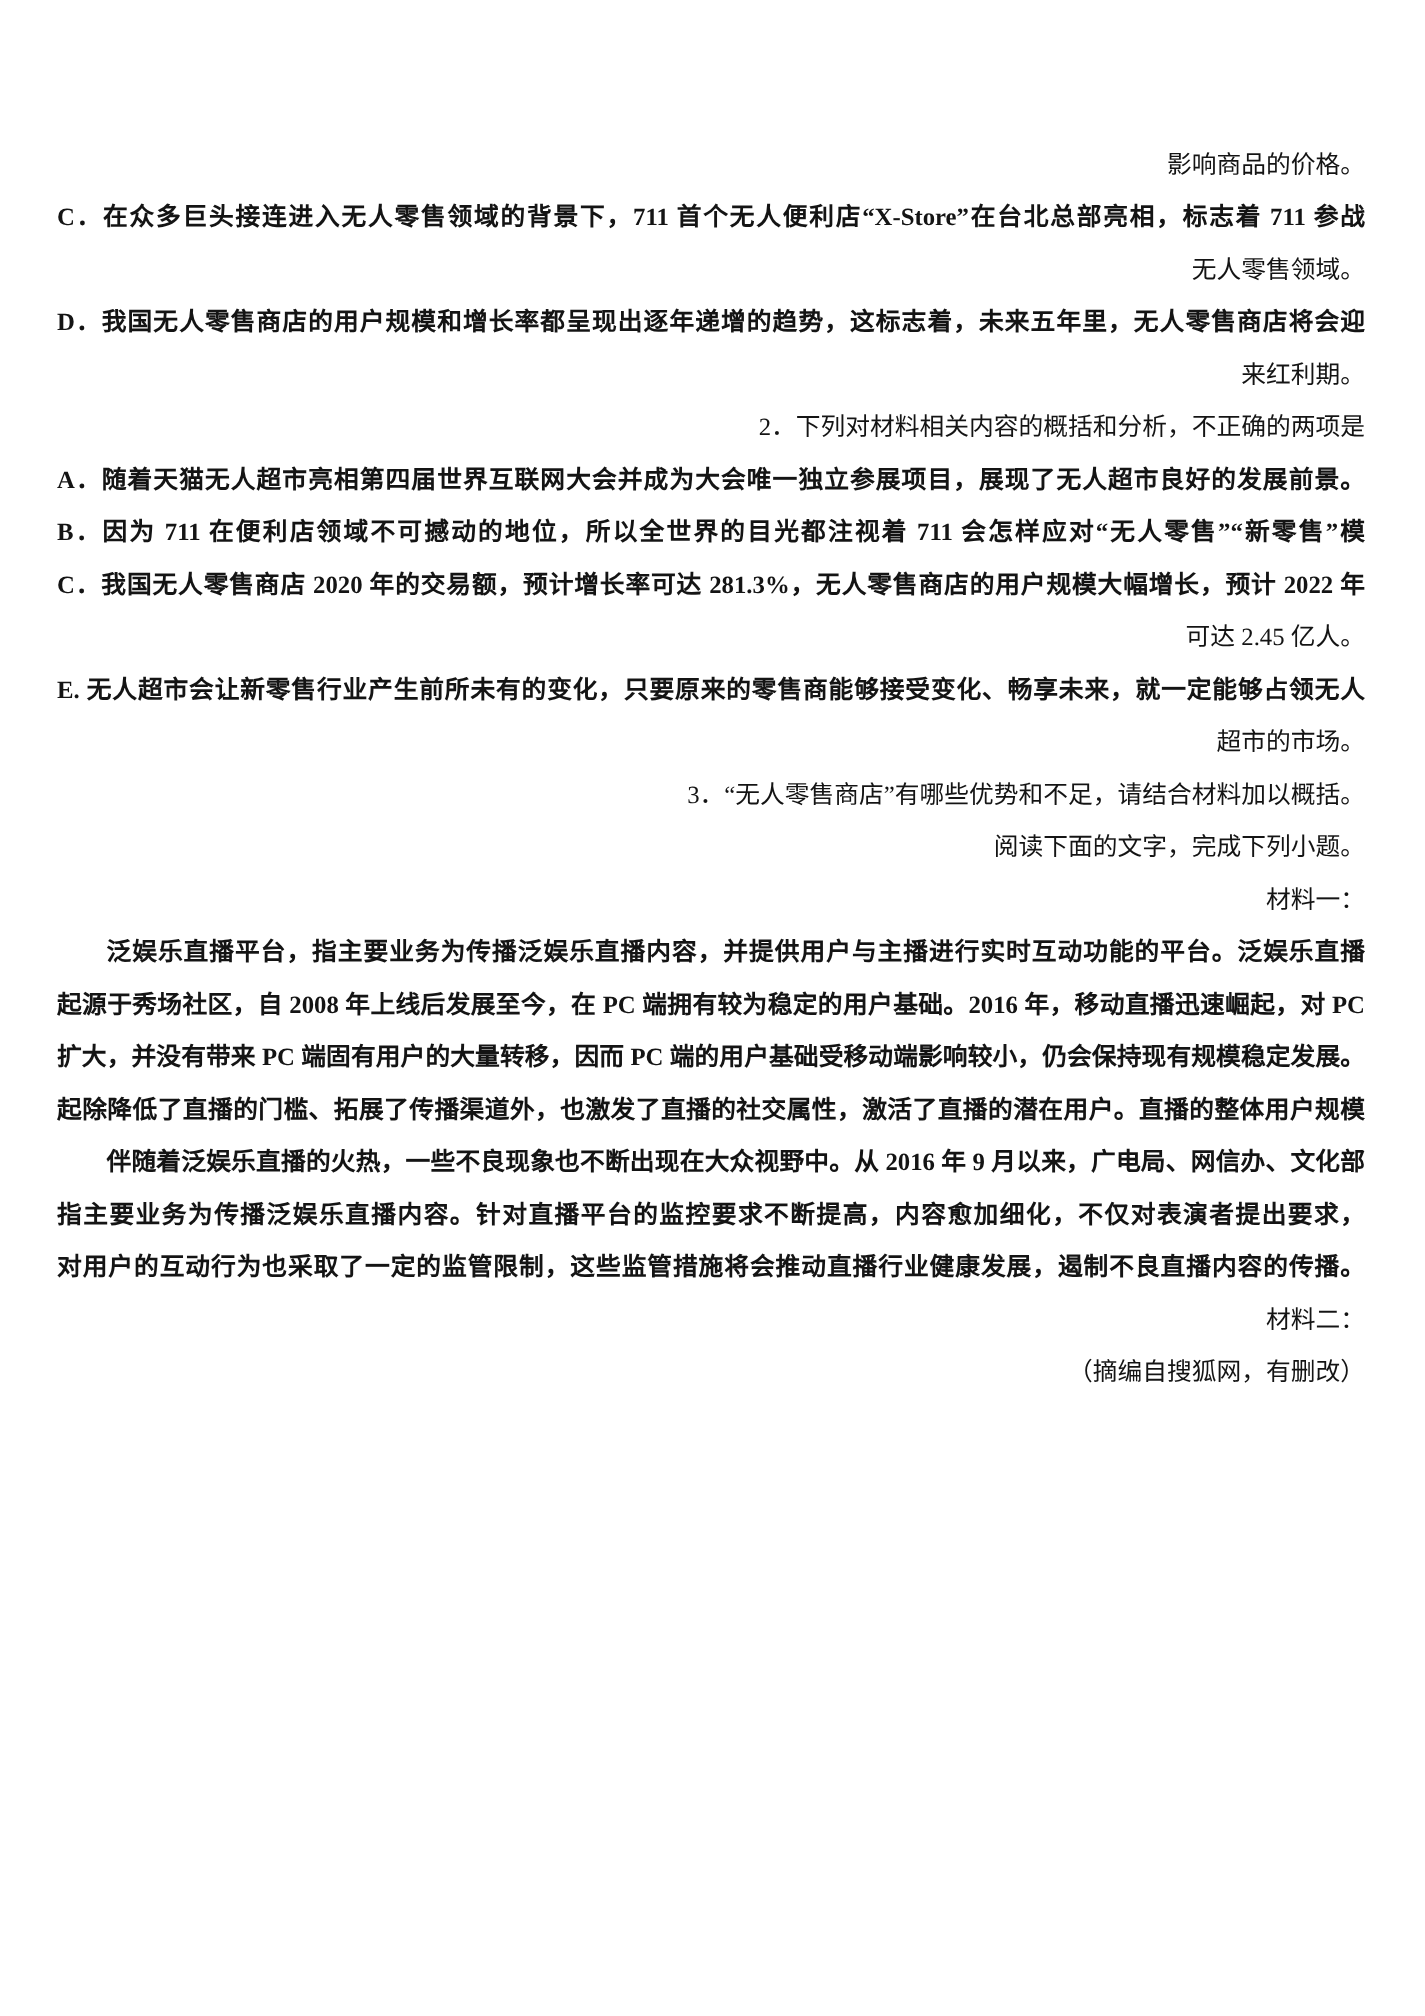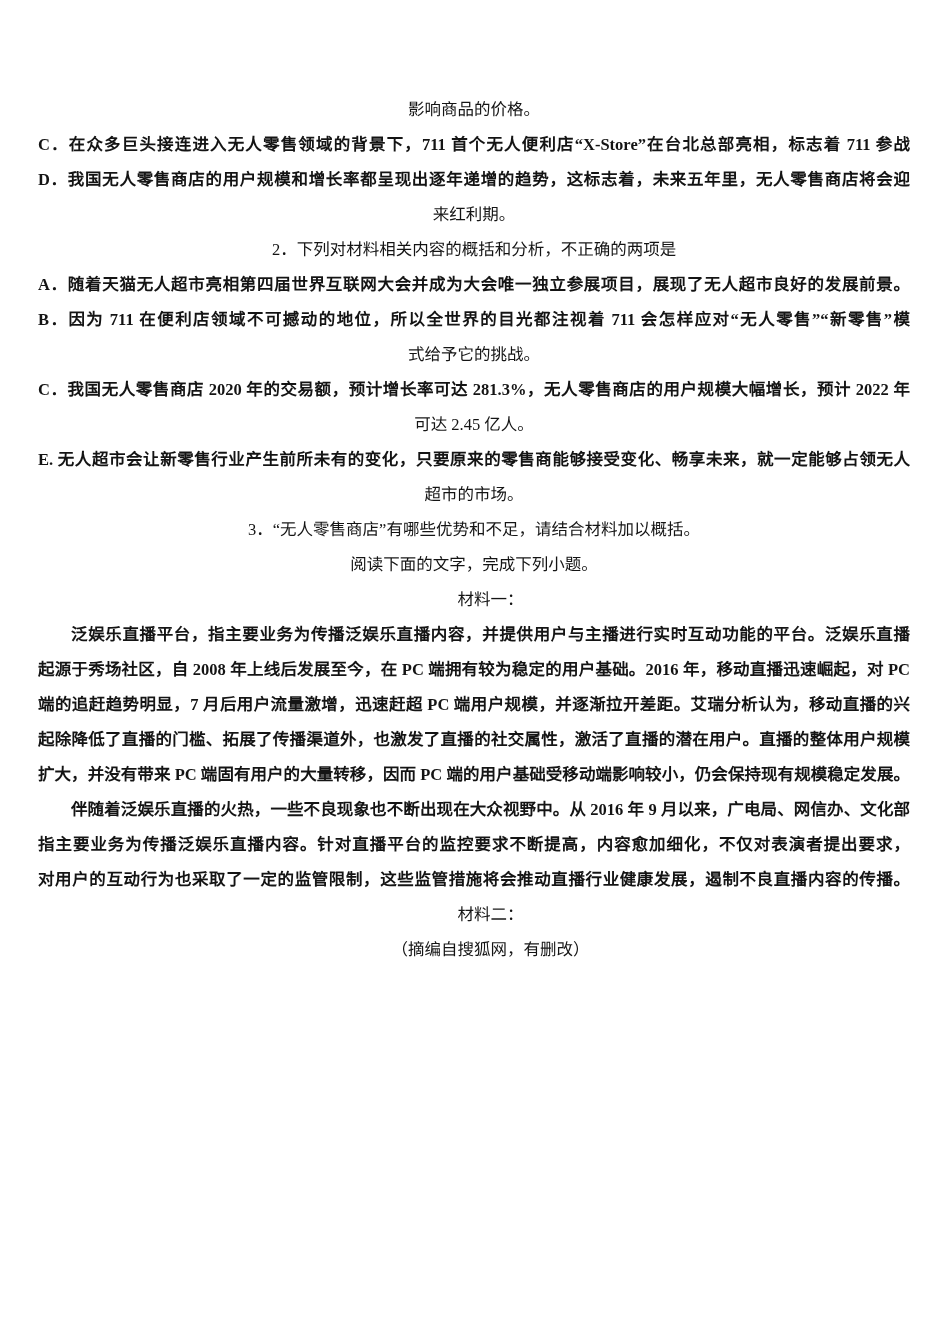--- a/index.html
+++ b/index.html
@@ -20,55 +20,54 @@
     top: 92px;
     width: 872px;
     color: #141414;
   }
   .ln {
     height: 35px;
     line-height: 35px;
     font-size: 16.5px;
     overflow: hidden;
     white-space: nowrap;
-    text-align: center;
+    text-align: right;
   }
   .j {
     white-space: normal;
     text-align: justify;
     text-align-last: justify;
     text-justify: inter-character;
     font-weight: bold;
   }
   .ind {
     text-indent: 33px;
   }
 </style>
 </head>
 <body>
 
 <div class="doc">
   <div class="ln">影响商品的价格。</div>
   <div class="ln j">C．在众多巨头接连进入无人零售领域的背景下，711 首个无人便利店“X-Store”在台北总部亮相，标志着 711 参战</div>
+  <div class="ln">无人零售领域。</div>
   <div class="ln j">D．我国无人零售商店的用户规模和增长率都呈现出逐年递增的趋势，这标志着，未来五年里，无人零售商店将会迎</div>
   <div class="ln">来红利期。</div>
   <div class="ln">2．下列对材料相关内容的概括和分析，不正确的两项是</div>
   <div class="ln j">A．随着天猫无人超市亮相第四届世界互联网大会并成为大会唯一独立参展项目，展现了无人超市良好的发展前景。</div>
   <div class="ln j">B．因为 711 在便利店领域不可撼动的地位，所以全世界的目光都注视着 711 会怎样应对“无人零售”“新零售”模</div>
-  <div class="ln">式给予它的挑战。</div>
   <div class="ln j">C．我国无人零售商店 2020 年的交易额，预计增长率可达 281.3%，无人零售商店的用户规模大幅增长，预计 2022 年</div>
   <div class="ln">可达 2.45 亿人。</div>
   <div class="ln j">E. 无人超市会让新零售行业产生前所未有的变化，只要原来的零售商能够接受变化、畅享未来，就一定能够占领无人</div>
   <div class="ln">超市的市场。</div>
   <div class="ln">3．“无人零售商店”有哪些优势和不足，请结合材料加以概括。</div>
   <div class="ln">阅读下面的文字，完成下列小题。</div>
   <div class="ln ind">材料一：</div>
   <div class="ln j ind">泛娱乐直播平台，指主要业务为传播泛娱乐直播内容，并提供用户与主播进行实时互动功能的平台。泛娱乐直播</div>
   <div class="ln j">起源于秀场社区，自 2008 年上线后发展至今，在 PC 端拥有较为稳定的用户基础。2016 年，移动直播迅速崛起，对 PC</div>
-  <div class="ln j">端的追赶趋势明显，7 月后用户流量激增，迅速赶超 PC 端用户规模，并逐渐拉开差距。艾瑞分析认为，移动直播的兴</div>
+  <div class="ln j">扩大，并没有带来 PC 端固有用户的大量转移，因而 PC 端的用户基础受移动端影响较小，仍会保持现有规模稳定发展。</div>
   <div class="ln j">起除降低了直播的门槛、拓展了传播渠道外，也激发了直播的社交属性，激活了直播的潜在用户。直播的整体用户规模</div>
-  <div class="ln j">扩大，并没有带来 PC 端固有用户的大量转移，因而 PC 端的用户基础受移动端影响较小，仍会保持现有规模稳定发展。</div>
   <div class="ln j ind">伴随着泛娱乐直播的火热，一些不良现象也不断出现在大众视野中。从 2016 年 9 月以来，广电局、网信办、文化部</div>
   <div class="ln j">指主要业务为传播泛娱乐直播内容。针对直播平台的监控要求不断提高，内容愈加细化，不仅对表演者提出要求，</div>
   <div class="ln j">对用户的互动行为也采取了一定的监管限制，这些监管措施将会推动直播行业健康发展，遏制不良直播内容的传播。</div>
   <div class="ln ind">材料二：</div>
   <div class="ln ind">（摘编自搜狐网，有删改）</div>
 </div>
 
 </body></html>

